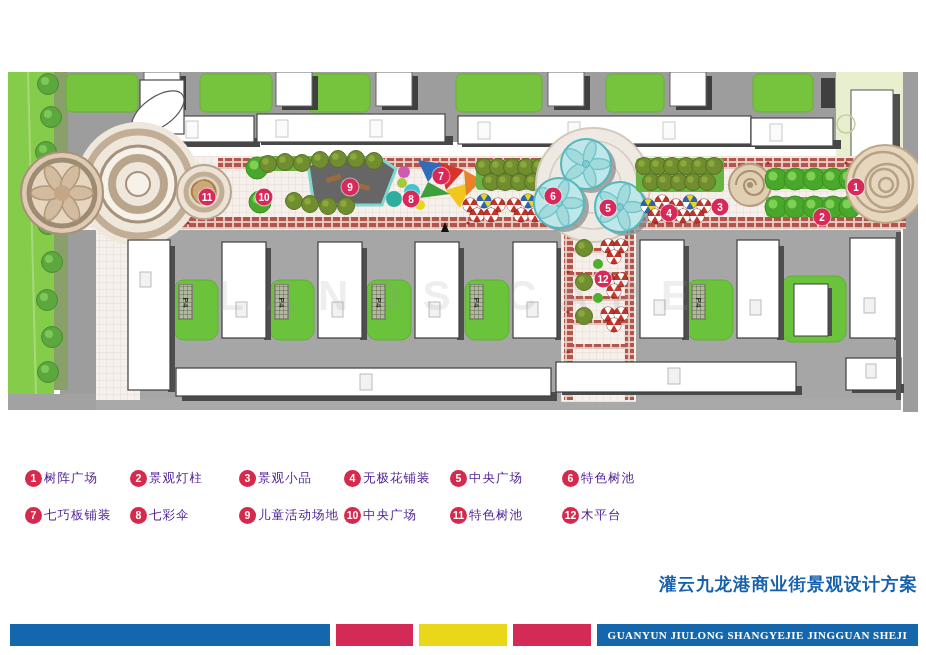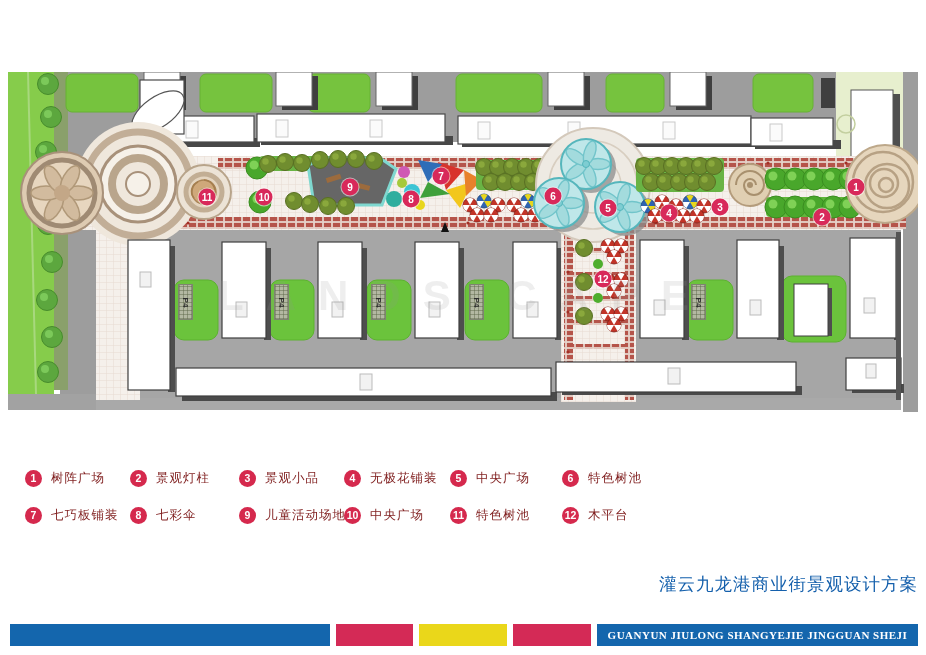--- a/index.html
+++ b/index.html
@@ -19,23 +19,23 @@
   .p4{position:absolute;width:13px;height:34px;background:#b3b8a2;
       background-image:repeating-linear-gradient(0deg,rgba(90,100,70,.45) 0 1px,transparent 1px 4px),
                        repeating-linear-gradient(90deg,rgba(90,100,70,.45) 0 1px,transparent 1px 4px);
       border:1px solid #7e8470;color:#2c2c2c;font-size:8px;font-weight:bold;
       display:flex;align-items:center;justify-content:center;}
   .p4 span{transform:rotate(90deg);display:block;}
   
   .legend-item{position:absolute;display:flex;align-items:center;height:18px;}
   .legend-badge{width:17px;height:17px;border-radius:50%;background:#d5294d;color:#fff;
                 font-size:10.5px;font-weight:bold;line-height:17px;text-align:center;flex:0 0 17px;}
-  .legend-label{margin-left:9px;font-size:12.5px;color:#7f1d1d;letter-spacing:1px;white-space:nowrap;}
+  .legend-label{margin-left:2px;font-size:12.5px;color:#4c1d95;letter-spacing:1px;white-space:nowrap;}
   
-  .cn-title{position:absolute;right:8px;top:572px;font-size:17.5px;font-weight:normal;
+  .cn-title{position:absolute;right:8px;top:572px;font-size:17.5px;font-weight:bold;
             color:#1560ac;letter-spacing:1px;margin-left:33px;}
   .bar{position:absolute;top:624px;height:22px;}
   .bar-blue1{left:10px;width:320px;background:#1466ad;}
   .bar-red1{left:336px;width:77px;background:#d42a56;}
   .bar-yellow{left:419px;width:88px;background:#ead71a;}
   .bar-red2{left:513px;width:78px;background:#d42a56;}
   .bar-text{left:597px;width:321px;background:#1466ad;color:#fff;text-align:center;
             font-family:"Liberation Serif",serif;font-weight:bold;font-size:11px;
             line-height:22px;letter-spacing:0.5px;}
 </style>

